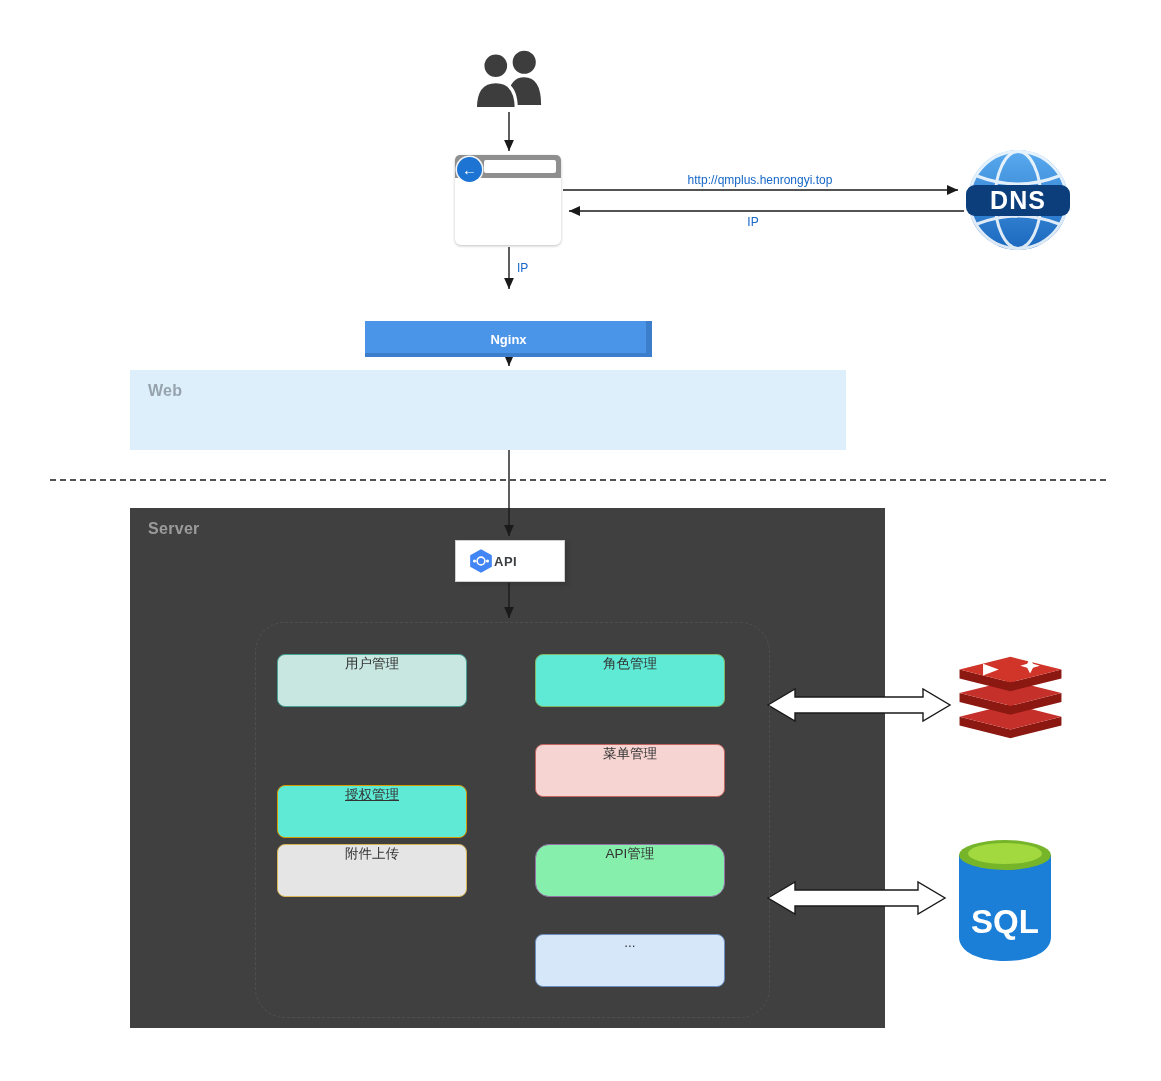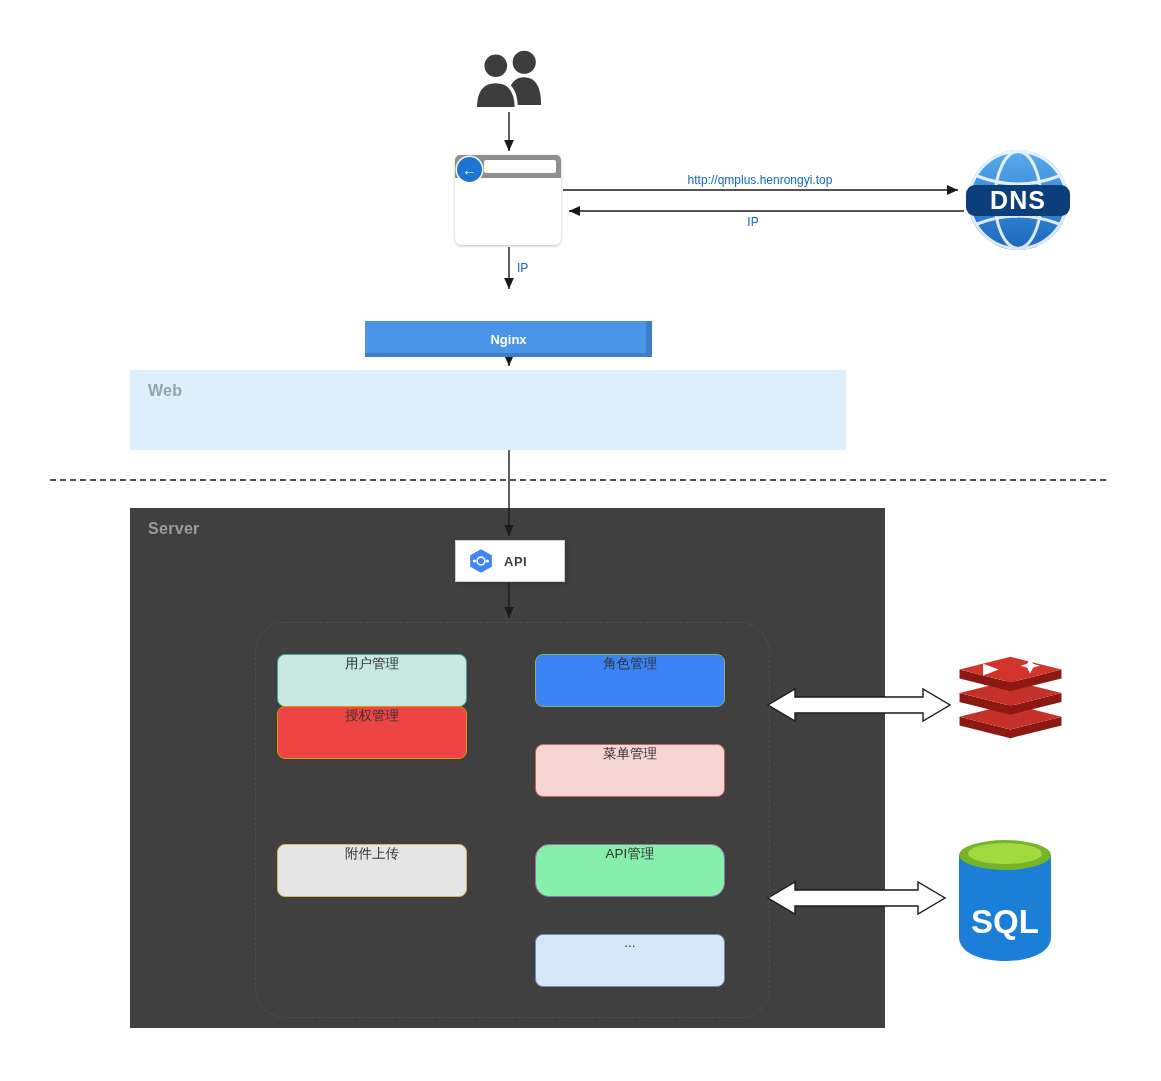--- a/index.html
+++ b/index.html
@@ -34,21 +34,21 @@
 
   
   .dns-wrap { left: 966px; top: 148px; width: 104px; height: 104px; }
 
   
   .nginx { left: 365px; top: 293px; width: 287px; height: 36px; display: flex; align-items: center; justify-content: center;
            color: #fff; font-size: 13px; font-weight: bold; box-shadow: inset -6px -4px 0 rgba(20,60,120,.25); margin-top: 28px; }
 
   
   .api-badge { left: 455px; top: 540px; width: 110px; height: 42px; background: #fff; border: 1px solid #cfcfcf;
-               box-shadow: 3px 3px 5px rgba(0,0,0,.12); display: flex; align-items: center; padding-left: 12px; gap: 10px; }
+               box-shadow: 3px 3px 5px rgba(0,0,0,.12); display: flex; align-items: center; padding-left: 12px; gap: 0; }
   .api-label { font-size: 13px; font-weight: bold; color: #3c4043; letter-spacing: .5px; }
 
   
   .module-container { left: 255px; top: 622px; width: 515px; height: 396px; border: 1.6px dashed #4f4f4f; border-radius: 30px; }
 
   
   .module { position: absolute; width: 190px; height: 53px; border: 1px solid #999; border-radius: 8px;
             display: flex; align-items: flex-start; justify-content: center; font-size: 13.5px; color: #333; }
 
   
@@ -151,24 +151,24 @@
       <circle cx="22.5" cy="15" r="1.8" fill="#ffffff"></circle>
     </svg>
     <span class="api-label">API</span>
   </div>
 
   <div class="abs module-container"></div>
 
   <div class="module" style="left: 277px; top: 654px; background-color: rgb(200, 231, 225); border-color: rgb(71, 163, 152);">
     <span>用户管理</span>
   </div>
-  <div class="module" style="left: 535px; top: 654px; background-color: #3b82f6; border-color: rgb(130, 179, 102);">
+  <div class="module" style="left: 535px; top: 654px; background-color: #5eead4; border-color: rgb(130, 179, 102);">
     <span>角色管理</span>
   </div>
-  <div class="module" style="left: 277px; top: 706px; background-color: #ef4444; border-color: rgb(215, 155, 0);">
+  <div class="module" style="left: 277px; top: 785px; background-color: #5eead4; border-color: rgb(215, 155, 0); text-decoration: underline;">
     <span>授权管理</span>
   </div>
   <div class="module" style="left: 535px; top: 744px; background-color: rgb(246, 212, 210); border-color: rgb(194, 101, 97);">
     <span>菜单管理</span>
   </div>
   <div class="module" style="left: 277px; top: 844px; background-color: #e5e5e5; border-color: rgb(214, 182, 86);">
     <span>附件上传</span>
   </div>
   <div class="module" style="left: 535px; top: 844px; background-color: #86efac; border-color: rgb(150, 115, 166); border-radius: 14px;">
     <span>API管理</span>

